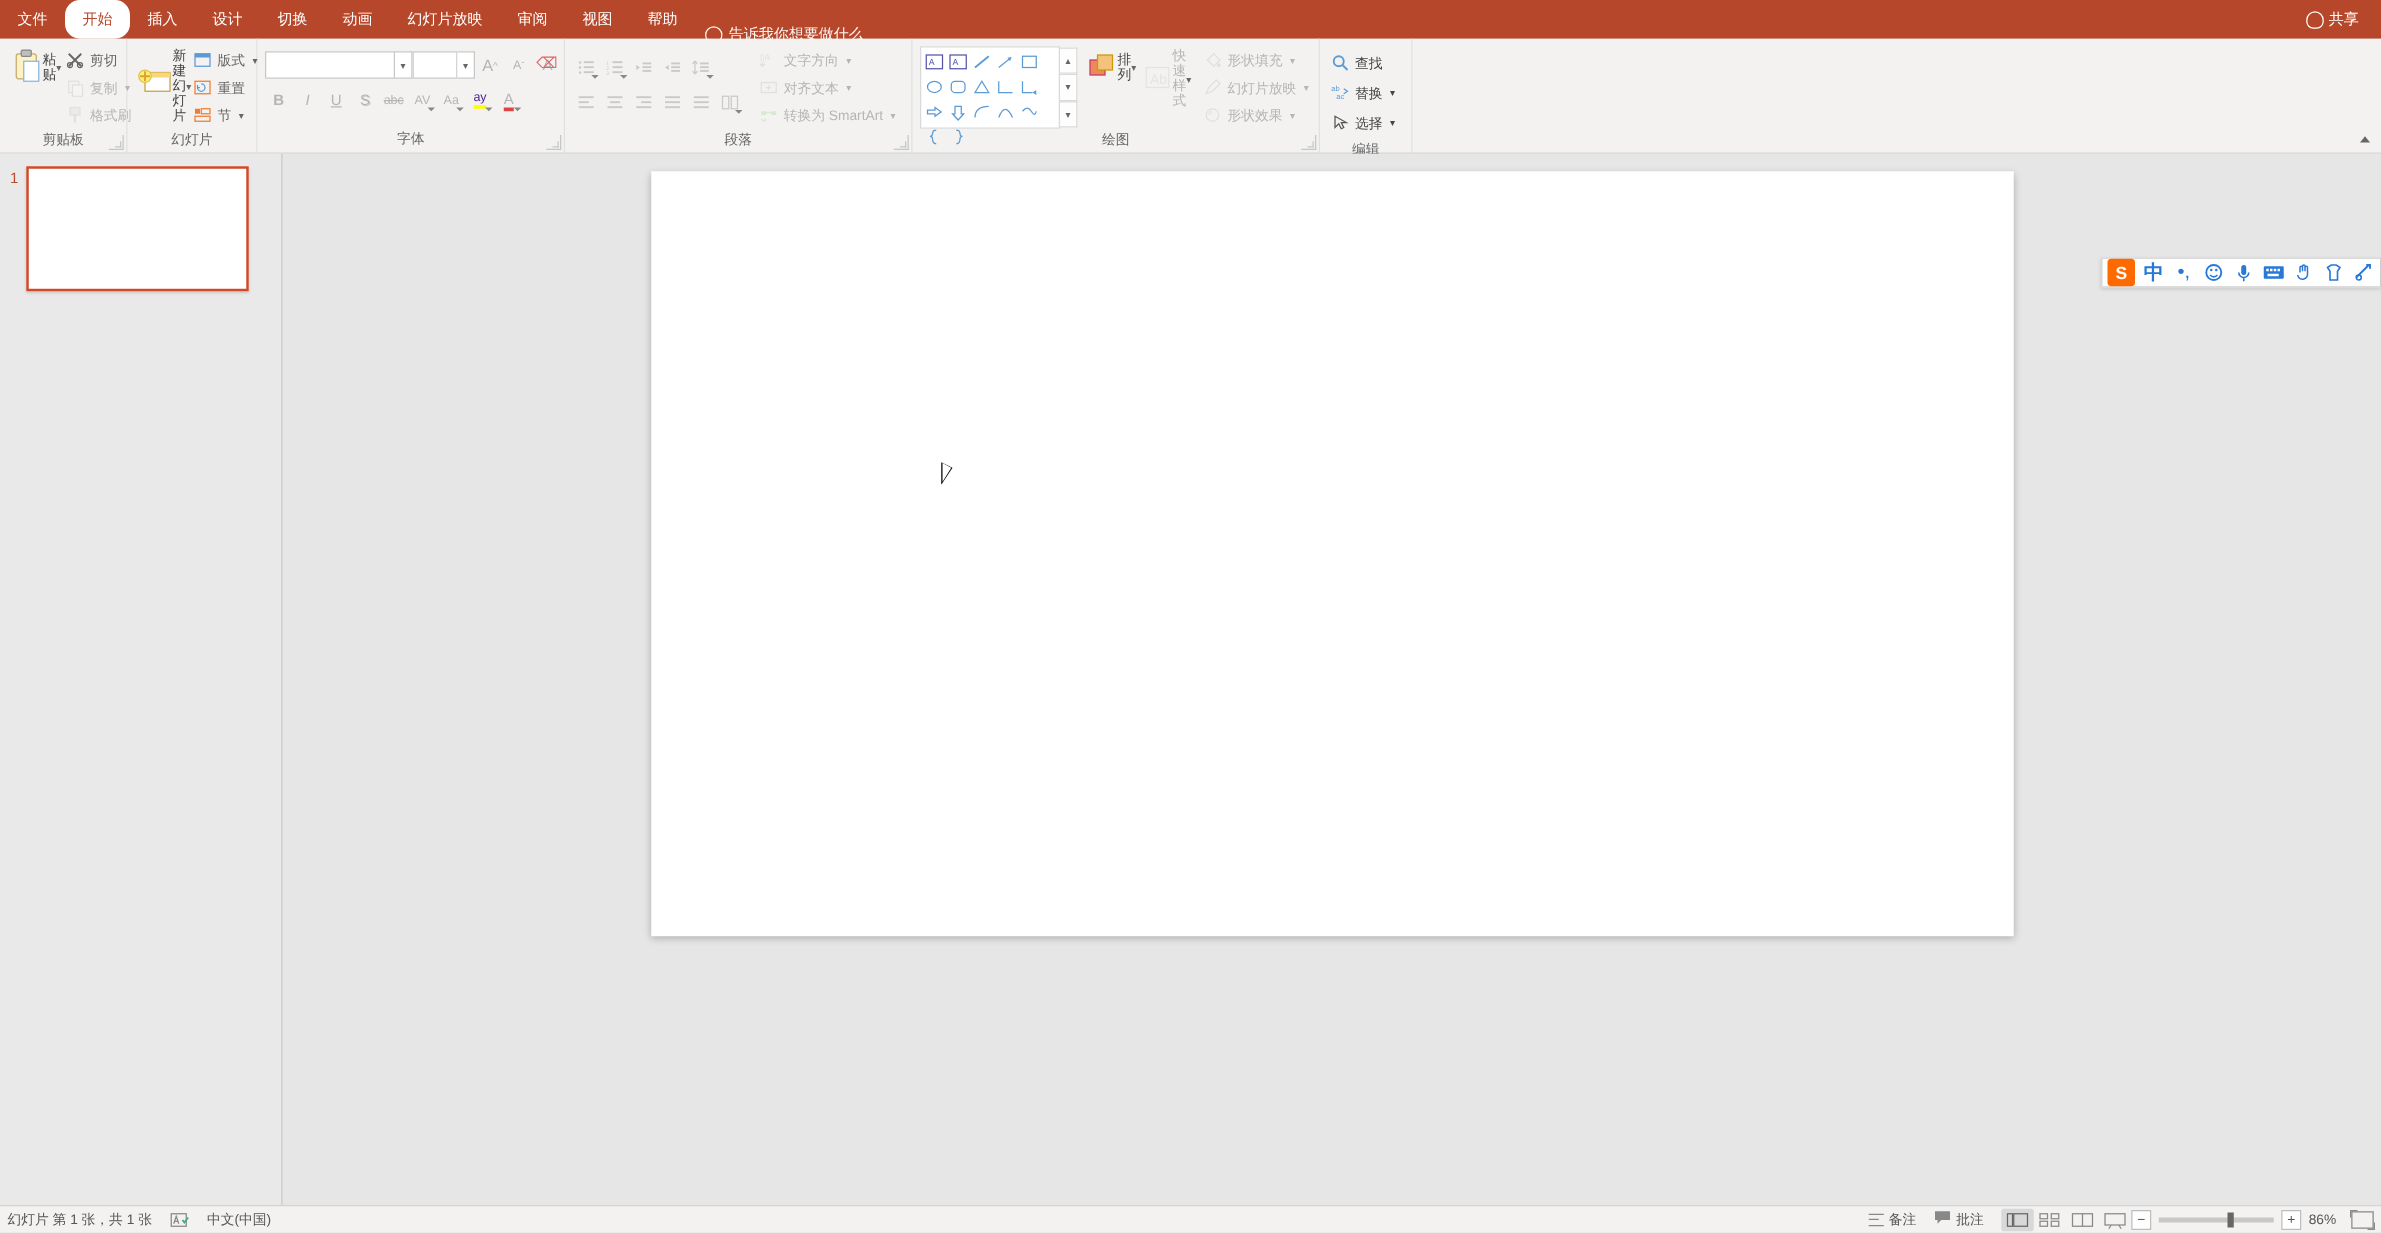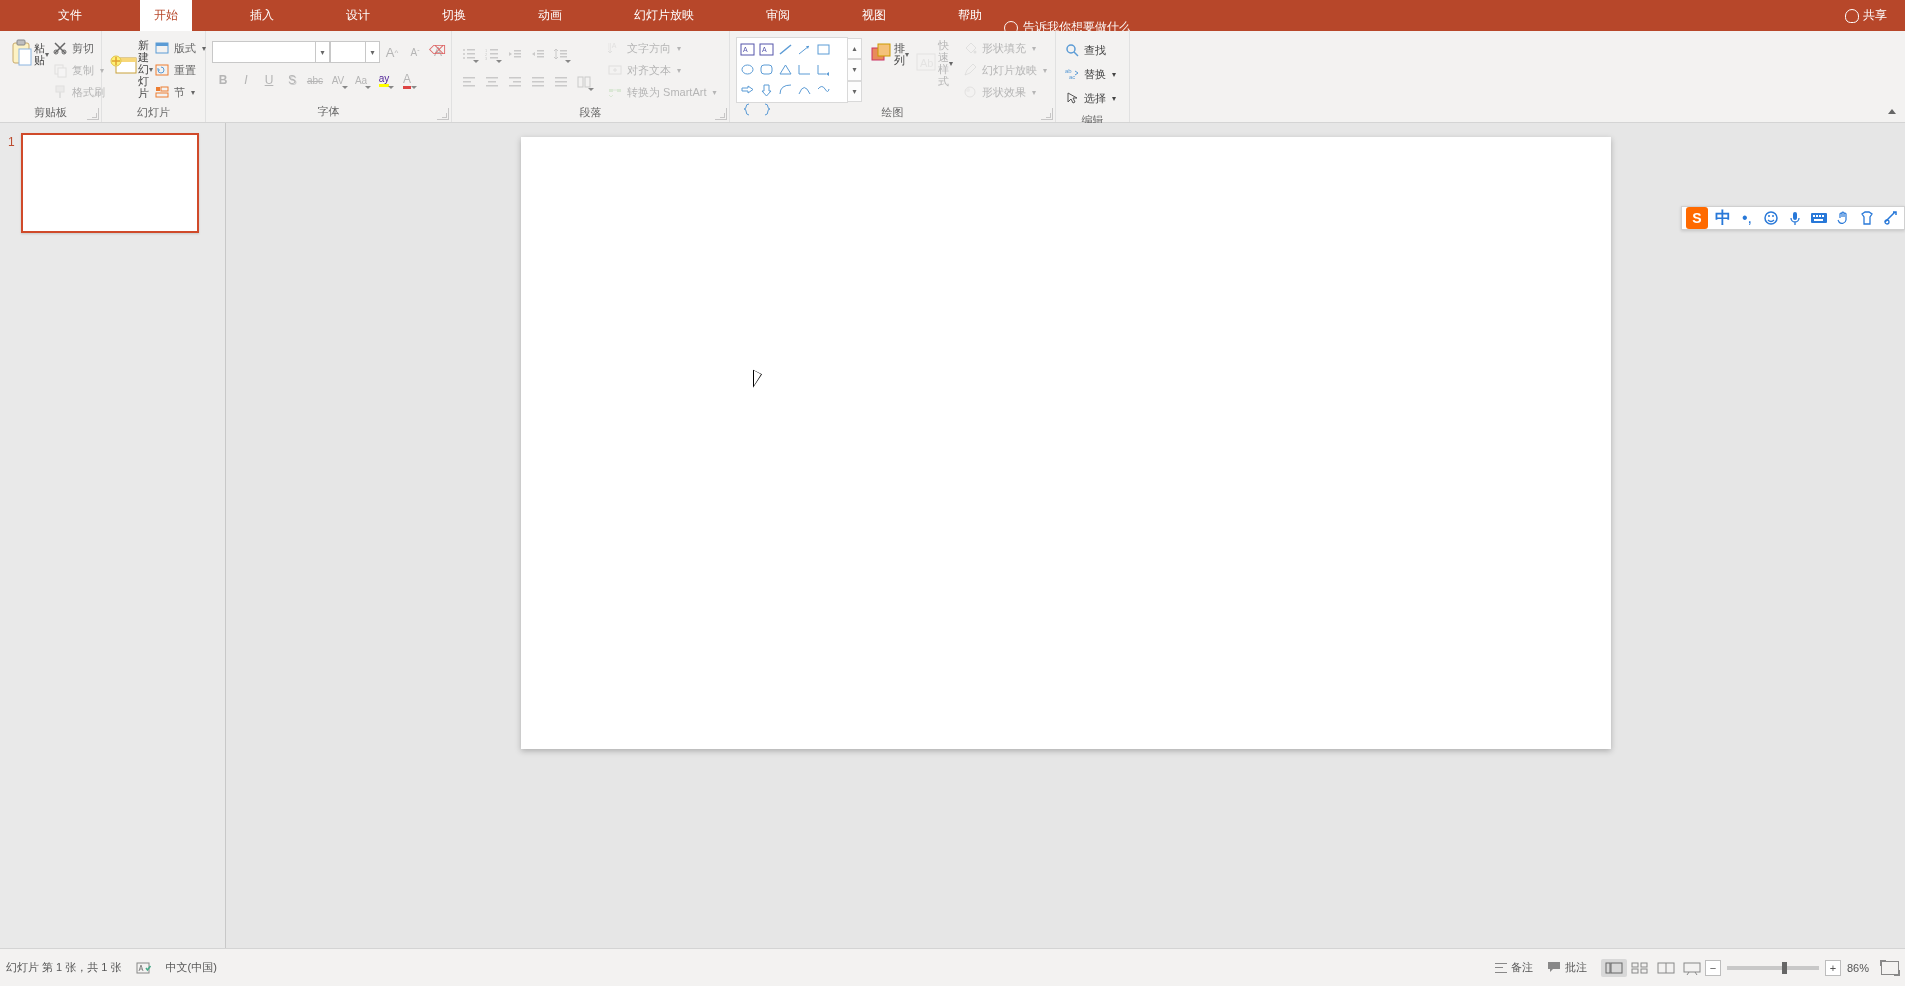--- a/index.html
+++ b/index.html
@@ -1,21 +1,21 @@
 <!DOCTYPE html>
 <html><head>
 <meta charset="utf-8">
 <style>
 * { margin: 0; padding: 0; box-sizing: border-box; font-family: "Microsoft YaHei", "Segoe UI", sans-serif; }
 body { background: #e6e6e6; width: 1905px; height: 986px; overflow: hidden; position: relative; }
 
 
 .menubar { height: 31px; background: #b7472a; display: flex; align-items: stretch; color: #fff; font-size: 12px; position: relative; }
-.menubar .tab { padding: 0 14px; display: flex; align-items: center; cursor: pointer; margin-left: 44px; }
-.menubar .tab.active { background: #fff; color: #b7472a; }
+.menubar .tab { padding: 0 14px; display: flex; align-items: center; cursor: pointer; }
+.menubar .tab.active { background: #fff; color: #b7472a; border-radius: 12px; }
 .menubar .tellme { display: flex; align-items: center; margin-left: 8px; opacity: 0.95; margin-top: 24px; }
 .menubar .tellme .bulb { width: 14px; height: 14px; border: 1.2px solid #fff; border-radius: 50%; margin-right: 5px; position: relative; }
 .menubar .share { position: absolute; right: 18px; top: 0; height: 100%; display: flex; align-items: center; gap: 4px; }
 .menubar .share .picon { width: 14px; height: 14px; border: 1.2px solid #fff; border-radius: 50% 50% 40% 40%; display: inline-block; position: relative; }
 
 
 .ribbon { height: 92px; background: #f3f2f1; border-bottom: 1px solid #d4d4d4; display: flex; position: relative; }
 .group { border-right: 1px solid #e1e1e1; display: flex; flex-direction: column; justify-content: space-between; height: 100%; position: relative; padding-top: 4px; }
 .group-body { display: flex; flex: 1; align-items: flex-start; padding: 2px 6px; gap: 2px; }
 .group-label { text-align: center; font-size: 11px; color: #666; height: 18px; line-height: 14px; position: relative; }
@@ -58,21 +58,21 @@
 .thumbwrap { display:flex; align-items:flex-start; gap:6px; }
 .thumbnum { font-size:12px; color:#bb4b2e; padding-top:2px; }
 .thumb { width:178px; height:100px; background:#fff; border:2px solid #d04a2a; box-shadow:0 1px 2px rgba(0,0,0,.15); }
 .canvaswrap { flex:1; display:flex; align-items:flex-start; justify-content:center; padding:14px 30px; overflow:auto; }
 .slide { width:1090px; height:612px; background:#fff; box-shadow:0 2px 6px rgba(0,0,0,.25); position:relative; }
 .cursor-arrow { position:absolute; width:12px; height:18px; }
 .cursor-arrow::before { content:""; position:absolute; left:0; top:0; border-left:9px solid #000; border-top:6px solid transparent; border-bottom:12px solid transparent; transform:skewY(-10deg); }
 .cursor-arrow::after { content:""; position:absolute; left:0; top:0; border-left:7px solid #fff; border-top:5px solid transparent; border-bottom:10px solid transparent; transform:skewY(-10deg) translate(1px,1px); }
 
 
-.statusbar { position:absolute; bottom:0; left:0; right:0; height:38px; background:#f3f2f1; border-top:1px solid #d4d4d4; display:flex; align-items:center; font-size:11px; color:#555; padding:0 6px; }
+.statusbar { position:absolute; bottom:0; left:0; right:0; height:22px; background:#f3f2f1; border-top:1px solid #d4d4d4; display:flex; align-items:center; font-size:11px; color:#555; padding:0 6px; }
 .statusbar .seg { display:flex; align-items:center; gap:4px; margin-right:14px; }
 .statusbar .spacer { flex:1; }
 .viewbtn { width:26px; height:18px; display:flex; align-items:center; justify-content:center; cursor:pointer; color:#666; border-radius:2px; }
 .viewbtn.active { background:#d8d8d8; }
 .zoomslider { width:92px; height:4px; background:#c8c8c8; position:relative; margin:0 6px; }
 .zoomslider .thumbz { position:absolute; top:-4px; left:60%; width:5px; height:12px; background:#666; }
 .zmbtn { width:16px; height:16px; border:1px solid #bdbdbd; display:flex; align-items:center; justify-content:center; cursor:pointer; font-size:11px; color:#555; background:#fff; }
 .fitbtn { width:18px; height:14px; border:1px solid #888; margin-left:6px; position:relative; }
 .fitbtn::before, .fitbtn::after { content:""; position:absolute; width:5px; height:5px; border:1px solid #888; }
 .fitbtn::before { left:-2px; top:-2px; border-right:none; border-bottom:none; }

